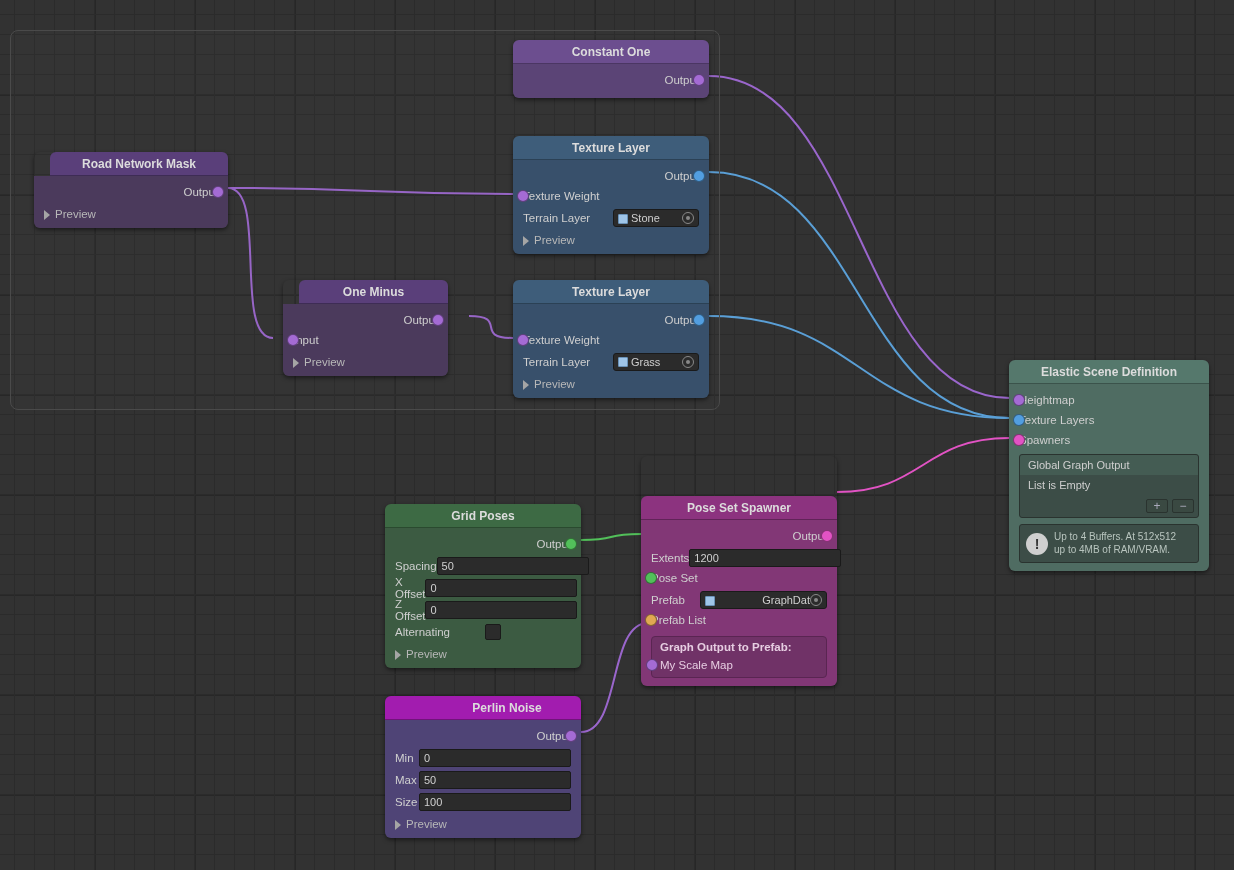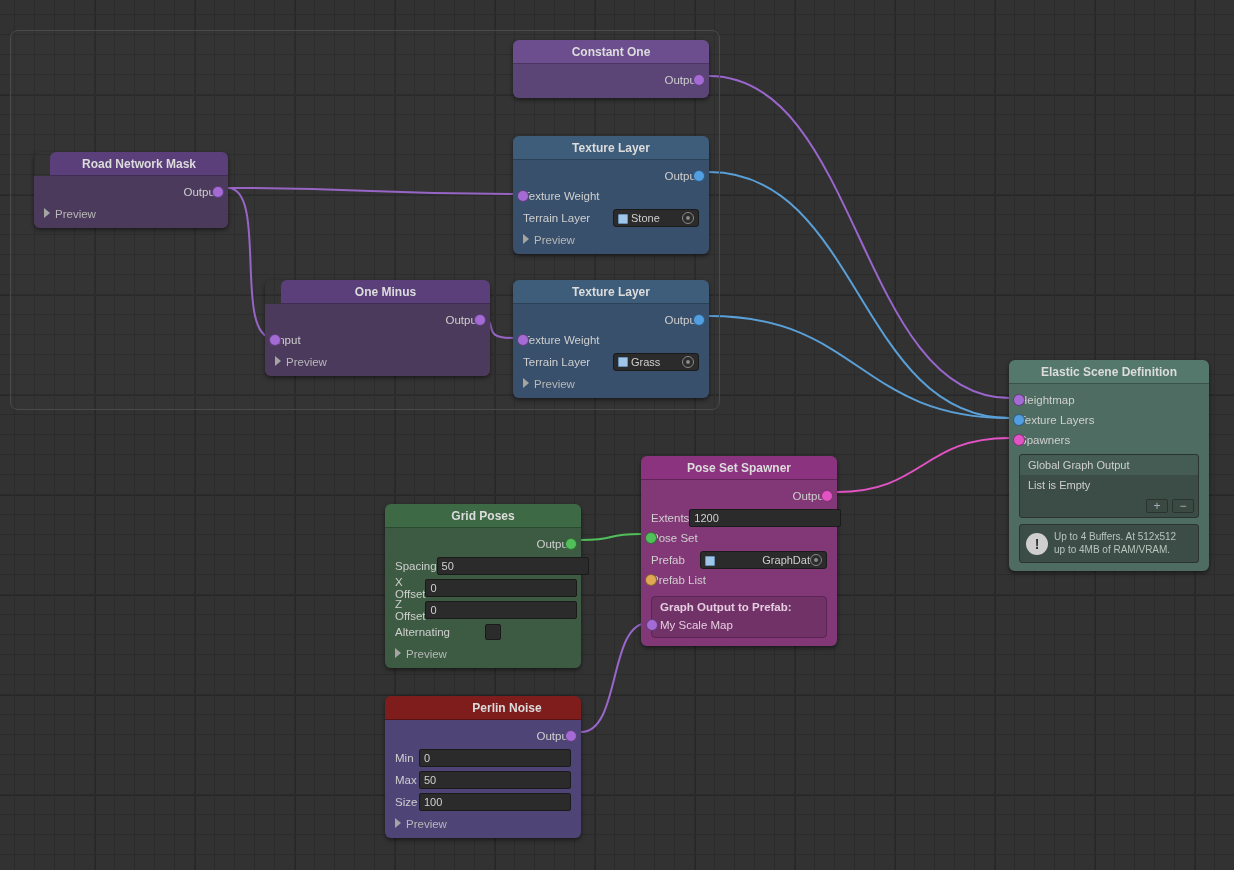--- a/index.html
+++ b/index.html
@@ -60,37 +60,37 @@
     width:16px; height:16px; background:#2b2b2b; border:1px solid #1a1a1a; border-radius:2px;
   }
   .object-field {
     flex:1; height:18px; background:#2b2b2b; border:1px solid #1a1a1a;
     border-radius:3px; display:flex; align-items:center; justify-content:space-between;
     padding:0 4px; color:#cfcfcf; font-size:11px;
   }
   .object-field .oicon { width:10px;height:10px; background:#9fc5e8; border:1px solid #6a92b8; border-radius:1px; margin-right:3px;}
   .object-field .odot  { width:12px;height:12px; border:1px solid #888; border-radius:50%; position:relative;}
   .object-field .odot::after { content:""; position:absolute; width:4px;height:4px; background:#888; border-radius:50%; left:3px; top:3px;}
-  .preview { display:flex; align-items:flex-start; color:#b8b8b8; font-size:11.5px; margin-top:6px;}
+  .preview { display:flex; align-items:flex-end; color:#b8b8b8; font-size:11.5px; margin-top:6px;}
   .preview .tri { width:0;height:0;border-top:5px solid transparent;border-bottom:5px solid transparent;border-left:6px solid #a5a5a5; margin-right:5px;}
 
   .port {
     position:absolute; width:12px;height:12px; border-radius:50%;
     border:1px solid rgba(0,0,0,0.4);
   }
   .port.out { right:-6px; }
   .port.in  { left:-6px;  }
 
   
   .tint-purple .node-header{background:#5a3f7a;margin-left:16px;} .tint-purple .node-body{background:#4b3a5c;}
   .tint-violet .node-header{background:#6c4e8f;} .tint-violet .node-body{background:#5b4476;}
   .tint-blue   .node-header{background:#3e5d7a;} .tint-blue   .node-body{background:#38506b;}
   .tint-green  .node-header{background:#3d6a44;} .tint-green  .node-body{background:#3c5b42;}
-  .tint-noise  .node-header{background:#7f1d1d;padding-left:48px;} .tint-noise  .node-body{background:#4f4476;}
-  .tint-magenta .node-header{background:#8c337f;} .tint-magenta .node-body{background:#823776;}
+  .tint-noise  .node-header{background:#a21caf;padding-left:48px;} .tint-noise  .node-body{background:#4f4476;}
+  .tint-magenta .node-header{background:#8c337f;margin-top:40px;} .tint-magenta .node-body{background:#823776;}
   .tint-teal   .node-header{background:#55786c;} .tint-teal   .node-body{background:#4f6c62;}
 
   
   .port.p-purple { background:#a46bd4; }
   .port.p-blue   { background:#529ee0; }
   .port.p-green  { background:#52c05a; }
   .port.p-magenta{ background:#e253c4; }
   .port.p-orange { background:#e0a852; }
 
   
@@ -145,21 +145,21 @@
       <span class="label">Output</span>
       <span class="port out p-purple" style="top:4px;"></span>
     </div>
     <div class="preview">
       <span class="tri"></span>
       <span>Preview</span>
     </div>
   </div>
 </div>
 
-<div class="node tint-purple" style="left:265px; top:280px; width:225px;">
+<div class="node tint-purple" style="left:283px; top:280px; width:165px;">
   <div class="node-header">One Minus</div>
   <div class="node-body">
     <div class="row right">
       <span class="label">Output</span>
       <span class="port out p-purple" style="top:4px;"></span>
     </div>
     <div class="row left">
       <span class="port in p-purple" style="top:4px;"></span>
       <span class="label">Input</span>
     </div>

